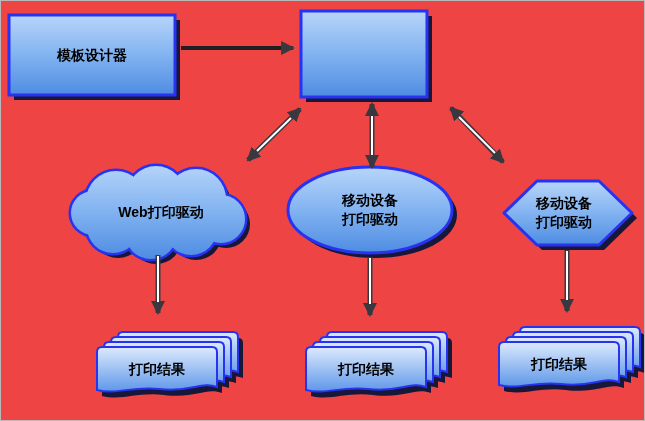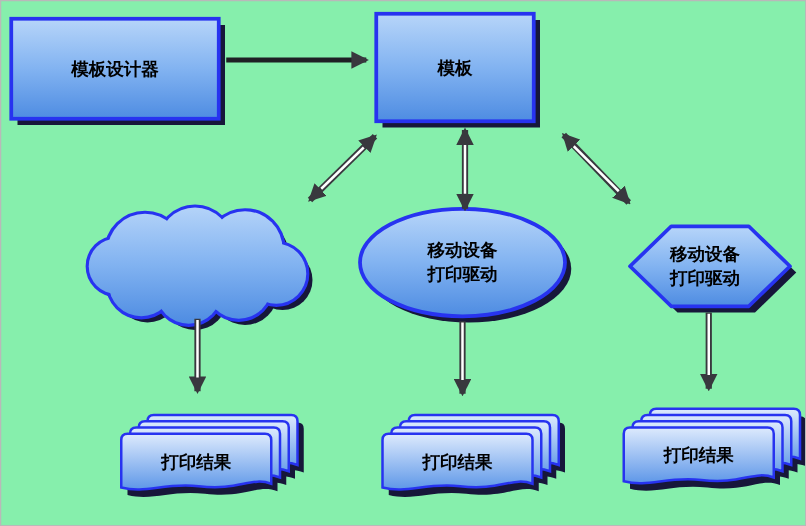--- a/index.html
+++ b/index.html
@@ -1,20 +1,20 @@
 <!DOCTYPE html>
 <html><head>
 <meta charset="utf-8">
 <style>
   html,body{margin:0;padding:0;background:#ffffff;}
   .canvas{
     position:relative;
     width:645px;height:421px;
     box-sizing:border-box;
-    background:#86efac;
+    background:#ef4444;
     border:1px solid #b9b9b9;
     font-family:"Liberation Sans","DejaVu Sans",sans-serif;
     overflow:hidden;
   }
   .canvas svg{position:absolute;left:0;top:0;}
   .label{
     position:absolute;
     display:flex;align-items:center;justify-content:center;
     text-align:center;
     color:#000000;
@@ -151,22 +151,22 @@
 
       <g>
         <line x1="566" y1="249" x2="566" y2="310" stroke="#38383e" stroke-width="5" marker-end="url(#ah)"></line>
         <line x1="566" y1="250" x2="566" y2="299" stroke="#ffffff" stroke-width="2"></line>
       </g>
     </g>
   </svg>
 
   <div class="label" style="left:8px;top:14px;width:166px;height:80px;">模板设计器</div>
 
-  <div class="label" style="left:300px;top:10px;width:126px;height:86px;">模板</div>
 
+  <div class="label" style="left:85px;top:196px;width:150px;height:30px;">Web打印驱动</div>
 
   <div class="label" style="left:294px;top:186px;width:150px;height:46px;">移动设备
 打印驱动</div>
 
   <div class="label" style="left:498px;top:189px;width:130px;height:46px;text-align:right;">移动设备
 打印驱动</div>
 
   <div class="label" style="left:96px;top:346px;width:120px;height:44px;">打印结果</div>
 
   <div class="label" style="left:305px;top:346px;width:120px;height:44px;">打印结果</div>

